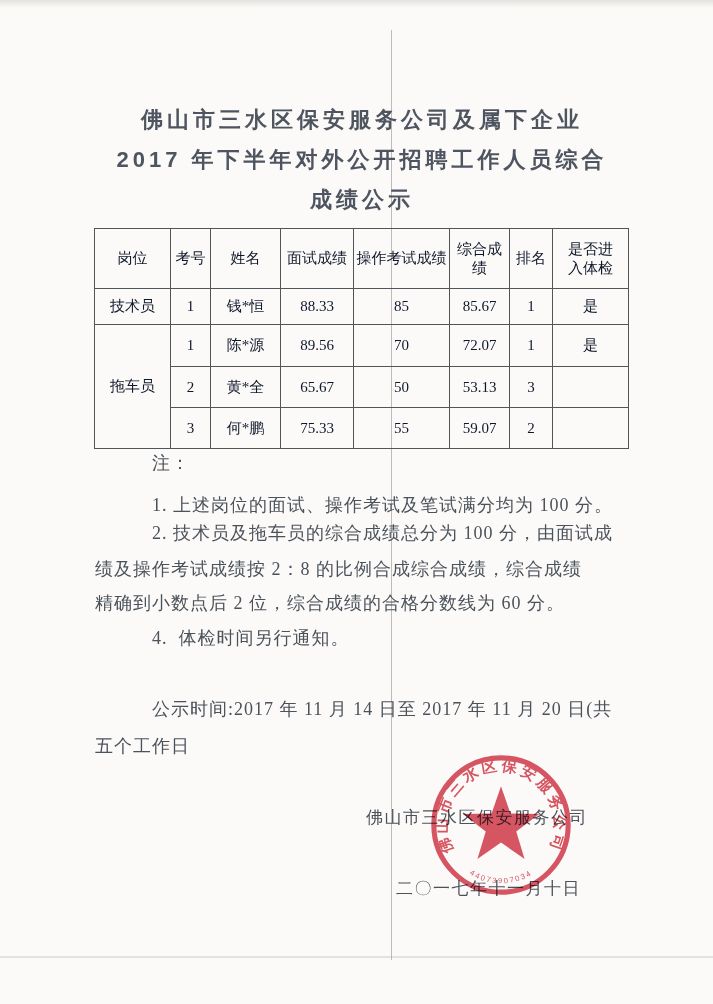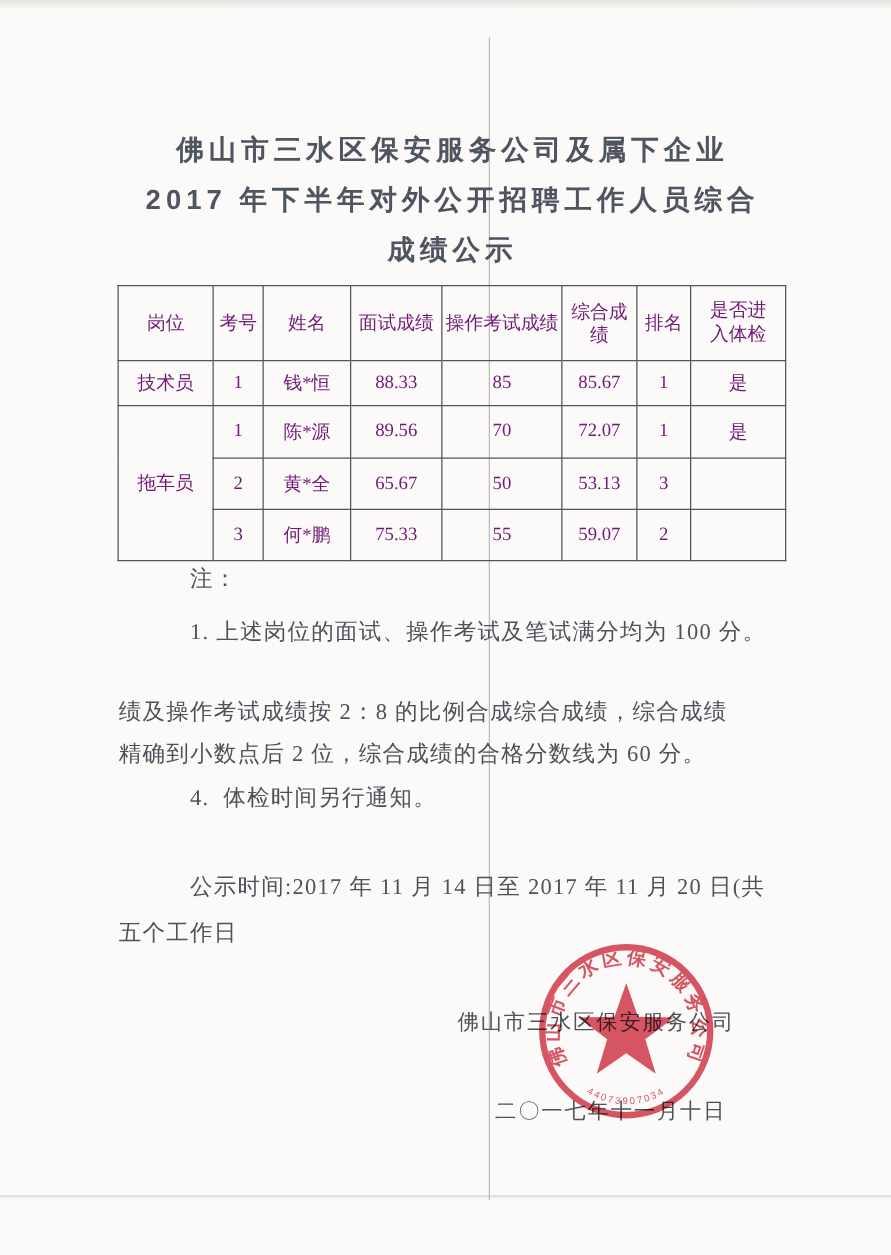--- a/index.html
+++ b/index.html
@@ -29,21 +29,21 @@
   .title{
     position:absolute;left:88px;top:100px;width:548px;
     text-align:center;
     font-family:"Liberation Sans","DejaVu Sans",sans-serif;
     font-size:22px;font-weight:bold;color:#4e5560;
     letter-spacing:4px;line-height:40px;
   }
   table.score{
     position:absolute;left:94px;top:228px;
     border-collapse:collapse;table-layout:fixed;width:534px;
-    font-size:15px;color:#701a75;
+    font-size:15px;color:#0f172a;
   }
   table.score td,table.score th{
     border:1px solid #50555a;
     text-align:center;vertical-align:middle;
     font-weight:normal;padding:0;
     overflow:hidden;
   }
   tr.hrow{height:60px;}
   tr.r1{height:36px;}
   tr.r2{height:42px;}
@@ -141,20 +141,21 @@
         <td class="op">55</td>
         <td>59.07</td>
         <td>2</td>
         <td></td>
       </tr>
     </tbody>
   </table>
 
   <div class="para indent" style="top:452px">注：</div>
   <div class="para indent" style="top:494px">1. 上述岗位的面试、操作考试及笔试满分均为 100 分。</div>
+  <div class="para indent" style="top:522px">2. 技术员及拖车员的综合成绩总分为 100 分，由面试成</div>
   <div class="para" style="top:558px">绩及操作考试成绩按 2：8 的比例合成综合成绩，综合成绩</div>
   <div class="para" style="top:592px">精确到小数点后 2 位，综合成绩的合格分数线为 60 分。</div>
   <div class="para indent" style="top:627px">4.  体检时间另行通知。</div>
 
   <div class="para indent" style="top:698px">公示时间:2017 年 11 月 14 日至 2017 年 11 月 20 日(共</div>
   <div class="para" style="top:735px">五个工作日</div>
 
   <div class="sig" style="left:366px;top:806px">佛山市三水区保安服务公司</div>
   <div class="sig" style="left:396px;top:877px">二〇一七年十一月十日</div>
 

